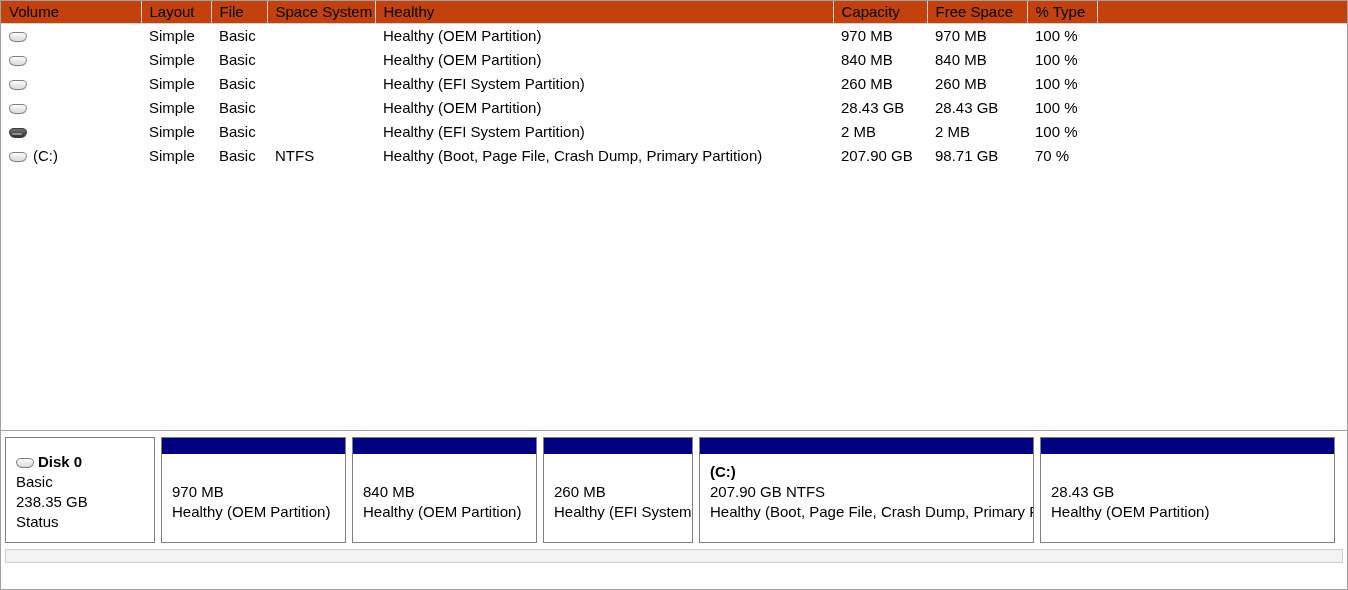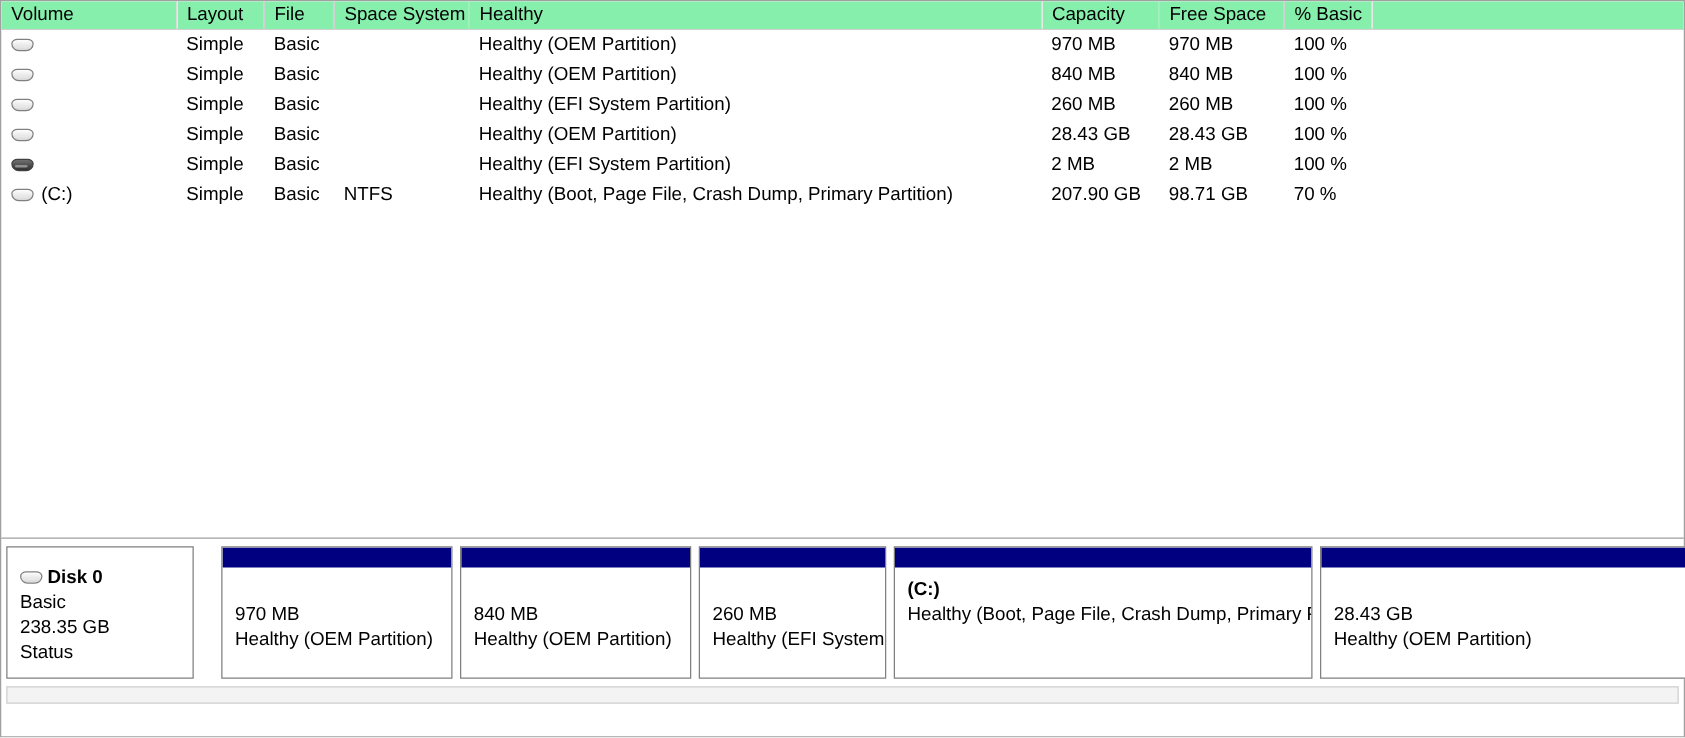--- a/index.html
+++ b/index.html
@@ -26,21 +26,21 @@
   }
   table.vol {
     width: 100%;
     border-collapse: collapse;
     table-layout: fixed;
   }
   table.vol thead th {
     font-weight: 400;
     text-align: left;
     padding: 2px 8px 3px 8px;
-    background: #86efac;
+    background: #c2410c;
     border-right: 1px solid #d0d0d0;
     border-bottom: 1px solid #d0d0d0;
     white-space: nowrap;
     overflow: hidden;
     position: relative;
   }
   table.vol thead th:last-child { border-right: none; }
   table.vol tbody td {
     padding: 1px 8px;
     white-space: nowrap;
@@ -84,21 +84,21 @@
 
   
   .graph-panel {
     flex: 1;
     display: flex; flex-direction: column;
     padding: 6px 4px 0 4px;
   }
   .disk-row {
     display: flex;
     align-items: stretch;
-    gap: 22px;
+    gap: 6px;
   }
   .disk-label {
     flex: 0 0 150px;
     border: 1px solid #808080;
     background:#fff;
     padding: 14px 10px 10px 10px;
     line-height: 20px;
   }
   .disk-label .dname { font-weight: 700; }
   .disk-label .drv-icon { margin-right:4px; vertical-align:-1px; }
@@ -154,21 +154,21 @@
       </colgroup>
       <thead>
         <tr>
           <th>Volume</th>
           <th>Layout</th>
           <th>File</th>
           <th>Space System</th>
           <th>Healthy</th>
           <th>Capacity</th>
           <th>Free Space</th>
-          <th>% Basic</th>
+          <th>% Type</th>
           <th></th>
         </tr>
       </thead>
       <tbody id="vol-body">
           <tr>
             <td><span class="drv-icon "></span><span></span></td>
             <td>Simple</td>
             <td>Basic</td>
             <td></td>
             <td>Healthy (OEM Partition)</td>
@@ -266,20 +266,21 @@
             <div class="body">
               <div>&nbsp;</div>
               <div>260 MB</div>
               <div>Healthy (EFI System Partition)</div>
             </div>
           </div>
           <div class="part" style="flex: 0 0 335px;">
             <div class="stripe"></div>
             <div class="body">
               <div class="letter">(C:)</div>
+              <div>207.90 GB NTFS</div>
               <div>Healthy (Boot, Page File, Crash Dump, Primary Partition)</div>
             </div>
           </div>
           <div class="part" style="flex: 0 0 295px;">
             <div class="stripe"></div>
             <div class="body">
               <div>&nbsp;</div>
               <div>28.43 GB</div>
               <div>Healthy (OEM Partition)</div>
             </div>

